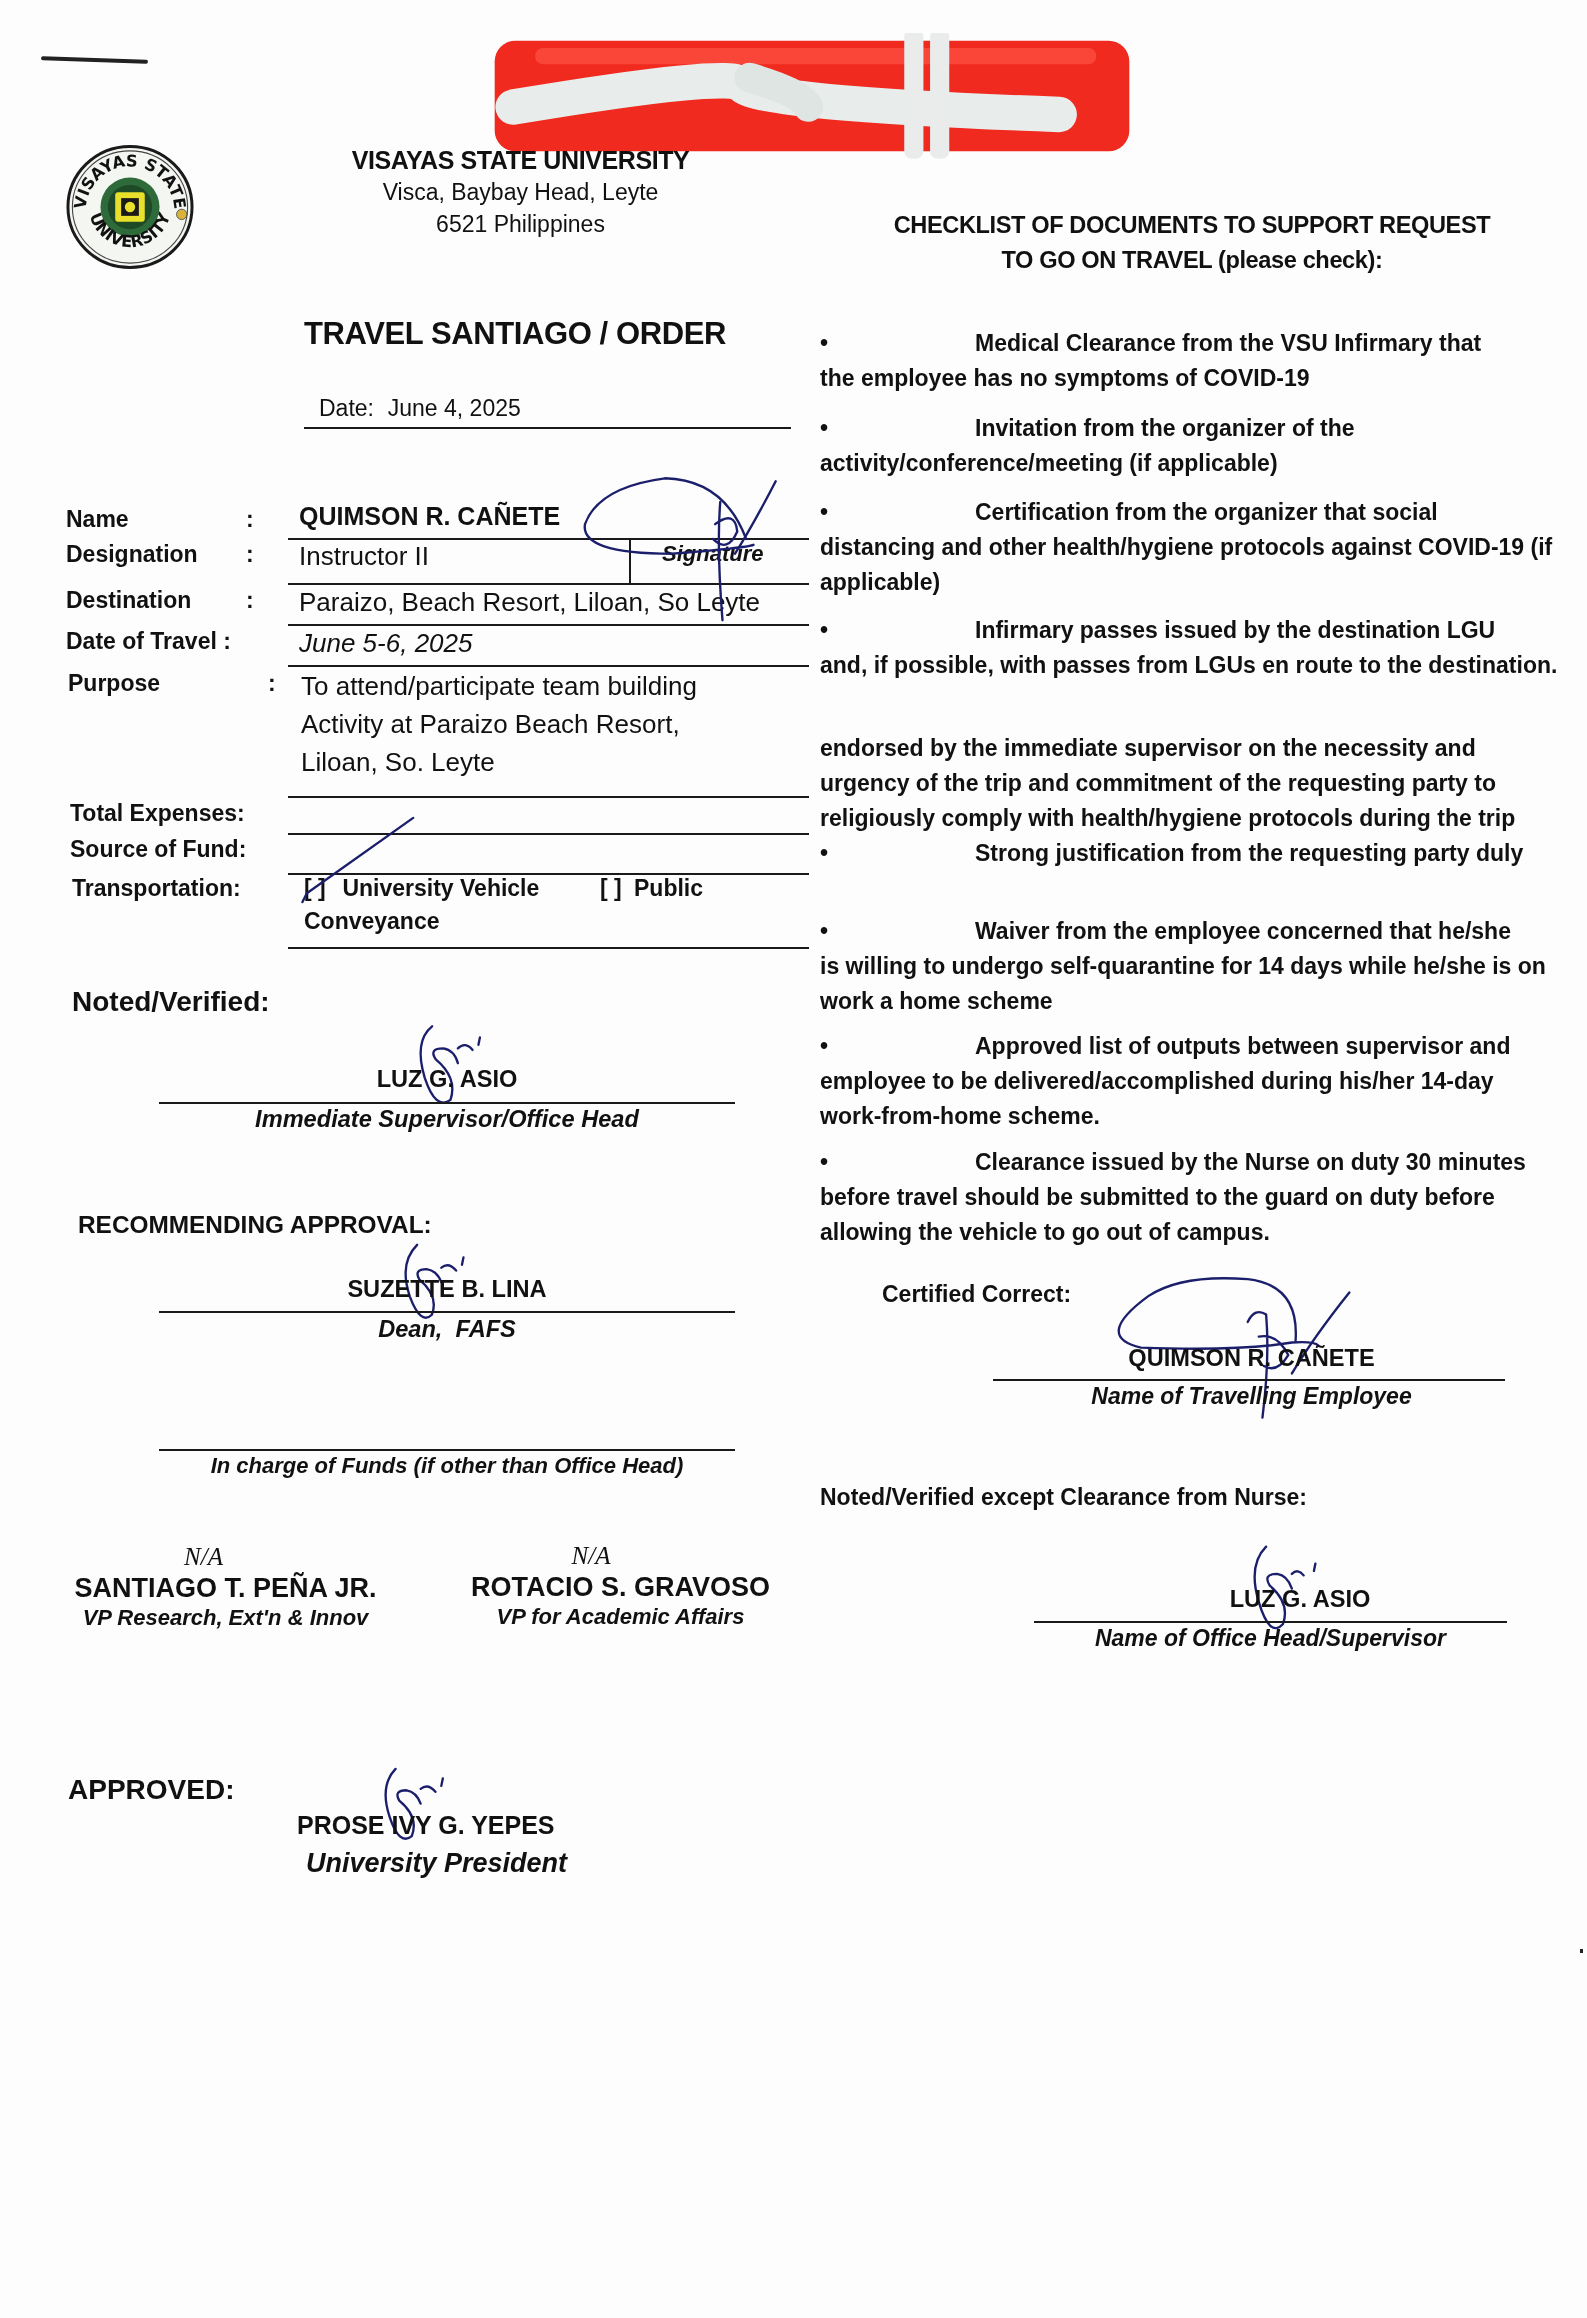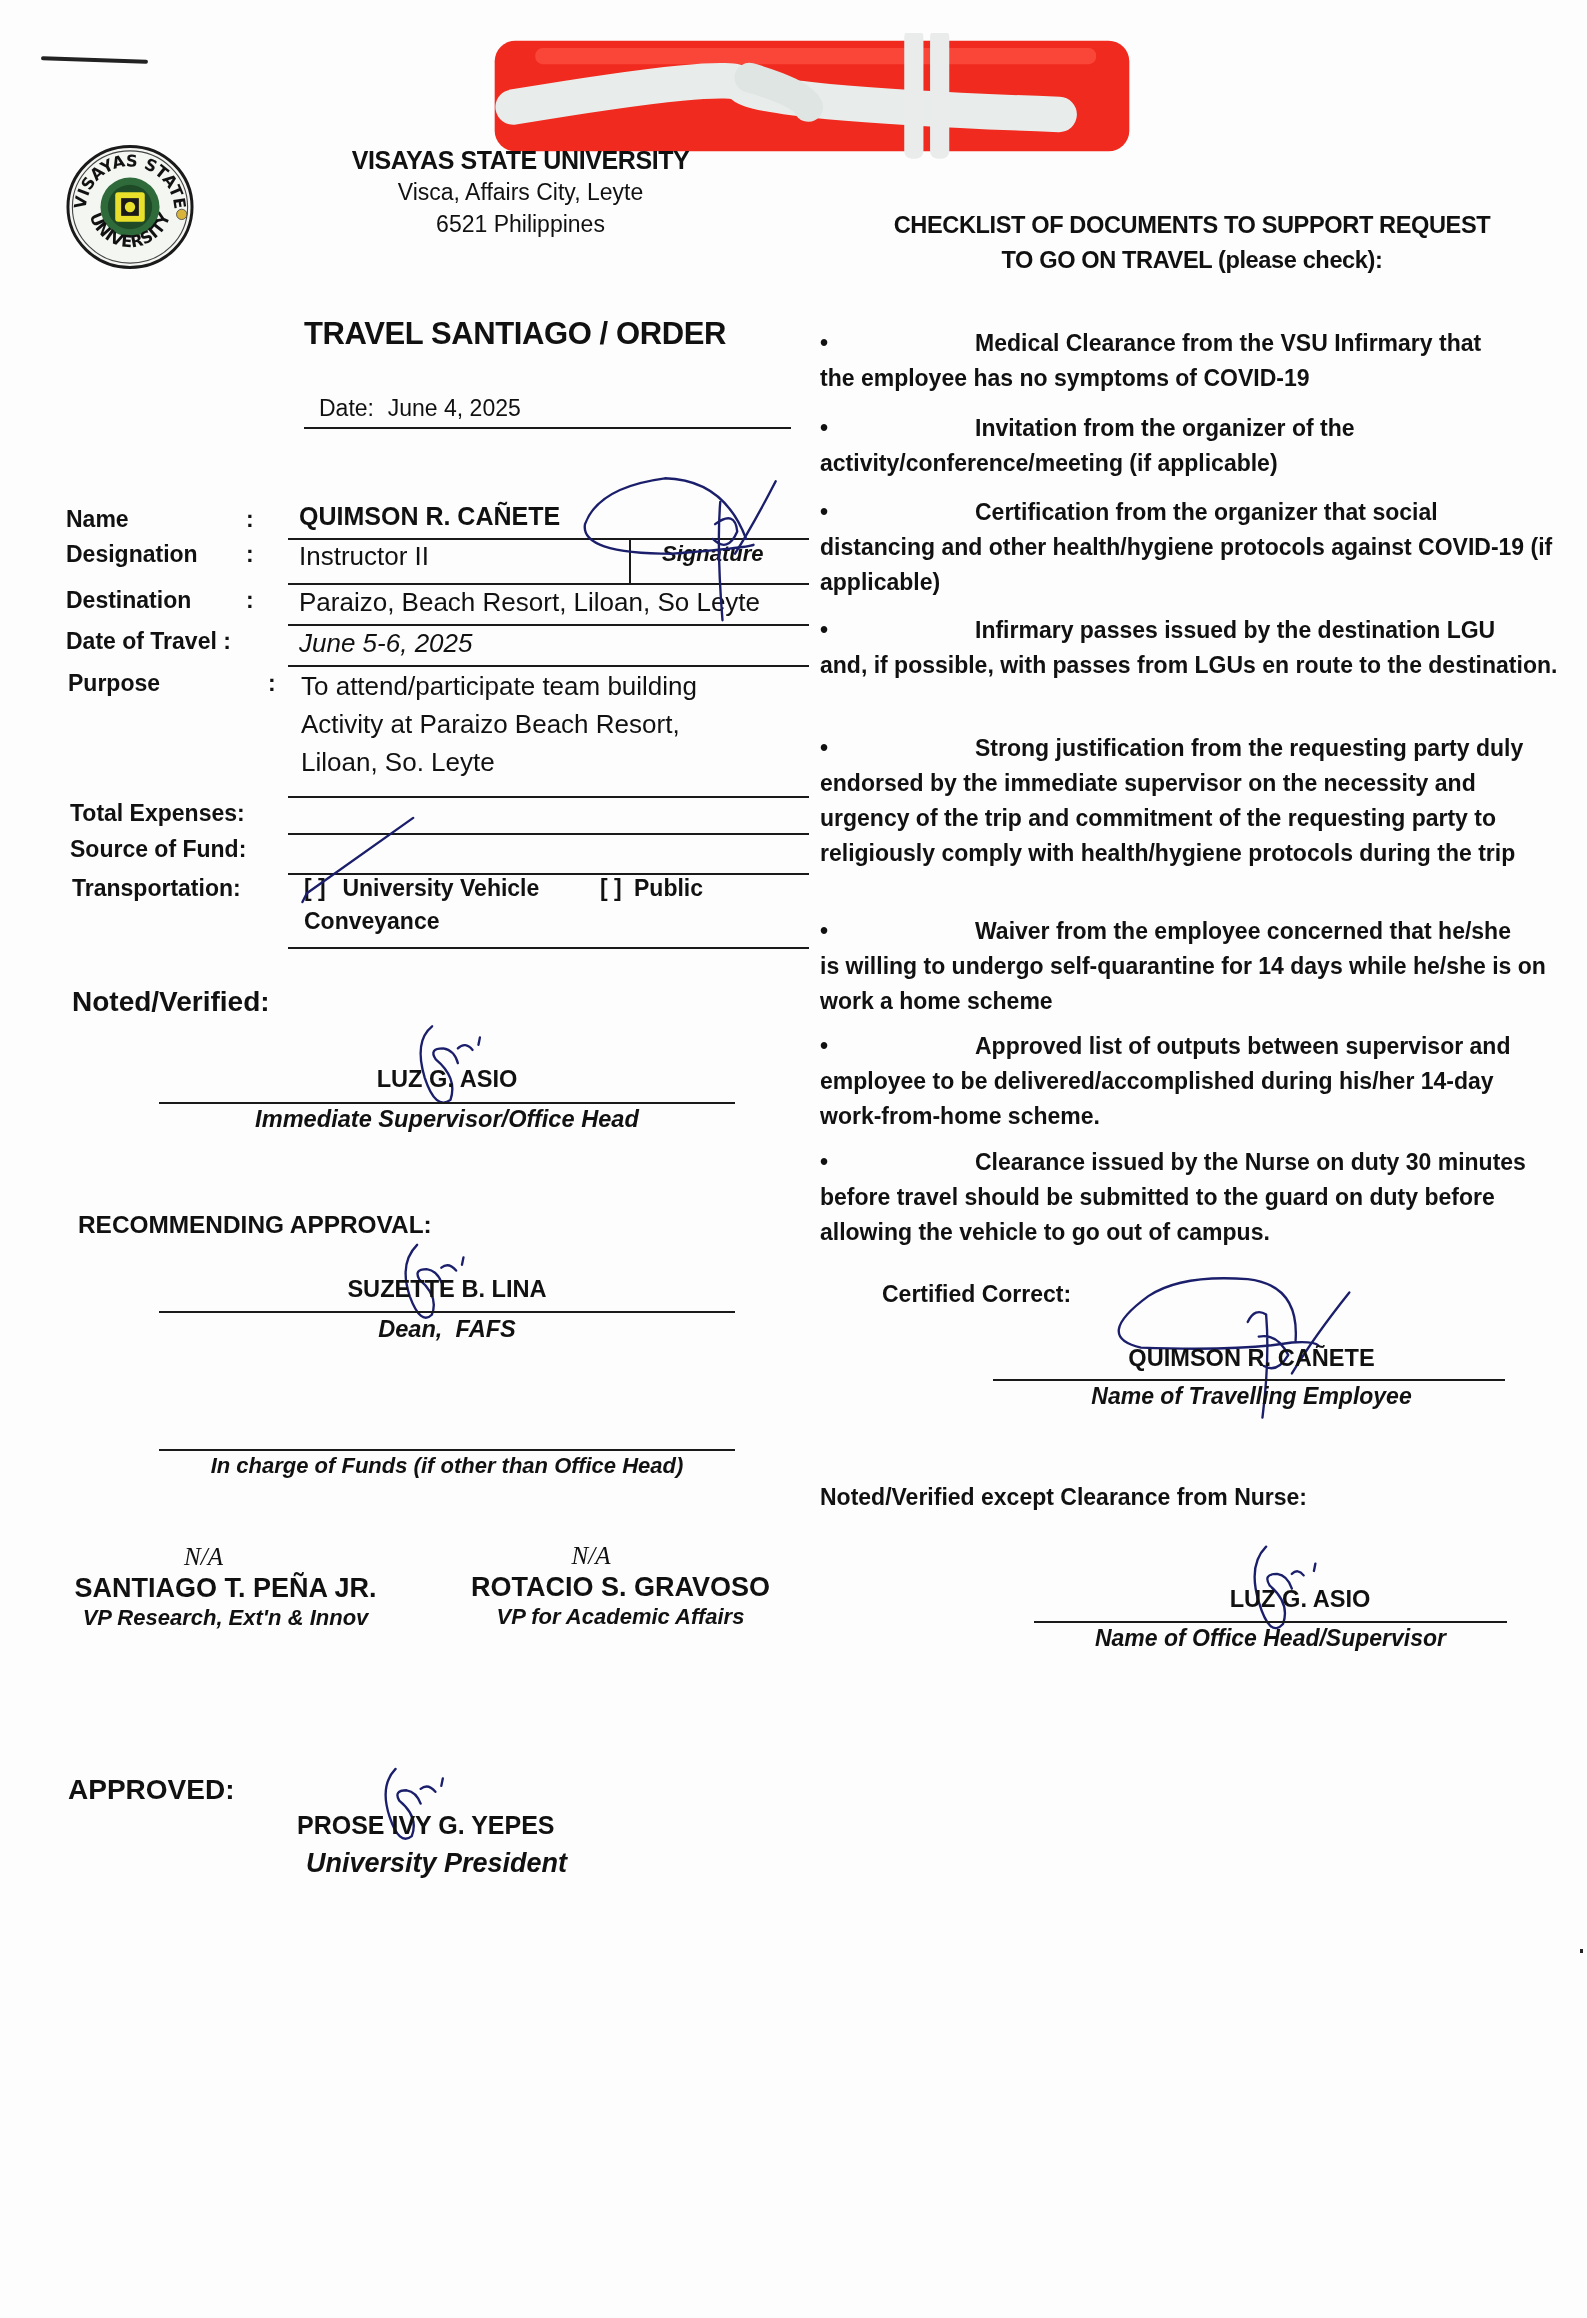--- a/index.html
+++ b/index.html
@@ -71,21 +71,21 @@
       <textPath href="#arcTop" startOffset="50%" text-anchor="middle">VISAYAS STATE</textPath>
     </text>
     <text font-family="DejaVu Sans, sans-serif" font-weight="bold" font-size="22" fill="#111">
       <textPath href="#arcBot" startOffset="50%" text-anchor="middle">UNIVERSITY</textPath>
     </text>
   </svg>
 </div>
 
 <div class="abs c" style="left:299px;top:146px;width:443px;">
   <div class="uni-name">VISAYAS STATE UNIVERSITY</div>
-  <div class="uni-addr" style="margin-top:4.4px;">Visca, Affairs City, Leyte</div>
+  <div class="uni-addr" style="margin-top:4.4px;">Visca, Baybay Head, Leyte</div>
   <div class="uni-addr" style="margin-top:4.4px;">6521 Philippines</div>
 </div>
 
 <div class="abs c checklist-title" style="left:834px;top:208px;width:716px;">
   <div>CHECKLIST OF DOCUMENTS TO SUPPORT REQUEST</div>
   <div>TO GO ON TRAVEL (please check):</div>
 </div>
 
 <div class="abs doc-title" style="left:304px;top:316px;">TRAVEL SANTIAGO / ORDER</div>
 
@@ -203,22 +203,22 @@
 </div>
 <div class="check-item" style="top:495px;">
   <div><span class="bullet">•</span><span>Certification from the organizer that social</span></div>
   <div>distancing and other health/hygiene protocols against COVID-19 (if applicable)</div>
 </div>
 <div class="check-item" style="top:613px;">
   <div><span class="bullet">•</span><span>Infirmary passes issued by the destination LGU</span></div>
   <div>and, if possible, with passes from LGUs en route to the destination.</div>
 </div>
 <div class="check-item" style="top:731px;">
+  <div>endorsed by the immediate supervisor on the necessity and urgency of the trip and commitment of the requesting party to religiously comply with health/hygiene protocols during the trip</div>
   <div><span class="bullet">•</span><span>Strong justification from the requesting party duly</span></div>
-  <div>endorsed by the immediate supervisor on the necessity and urgency of the trip and commitment of the requesting party to religiously comply with health/hygiene protocols during the trip</div>
 </div>
 <div class="check-item" style="top:914px;">
   <div><span class="bullet">•</span><span>Waiver from the employee concerned that he/she</span></div>
   <div>is willing to undergo self-quarantine for 14 days while he/she is on work a home scheme</div>
 </div>
 <div class="check-item" style="top:1029px;">
   <div><span class="bullet">•</span><span>Approved list of outputs between supervisor and</span></div>
   <div>employee to be delivered/accomplished during his/her 14-day work-from-home scheme.</div>
 </div>
 <div class="check-item" style="top:1145px;">

